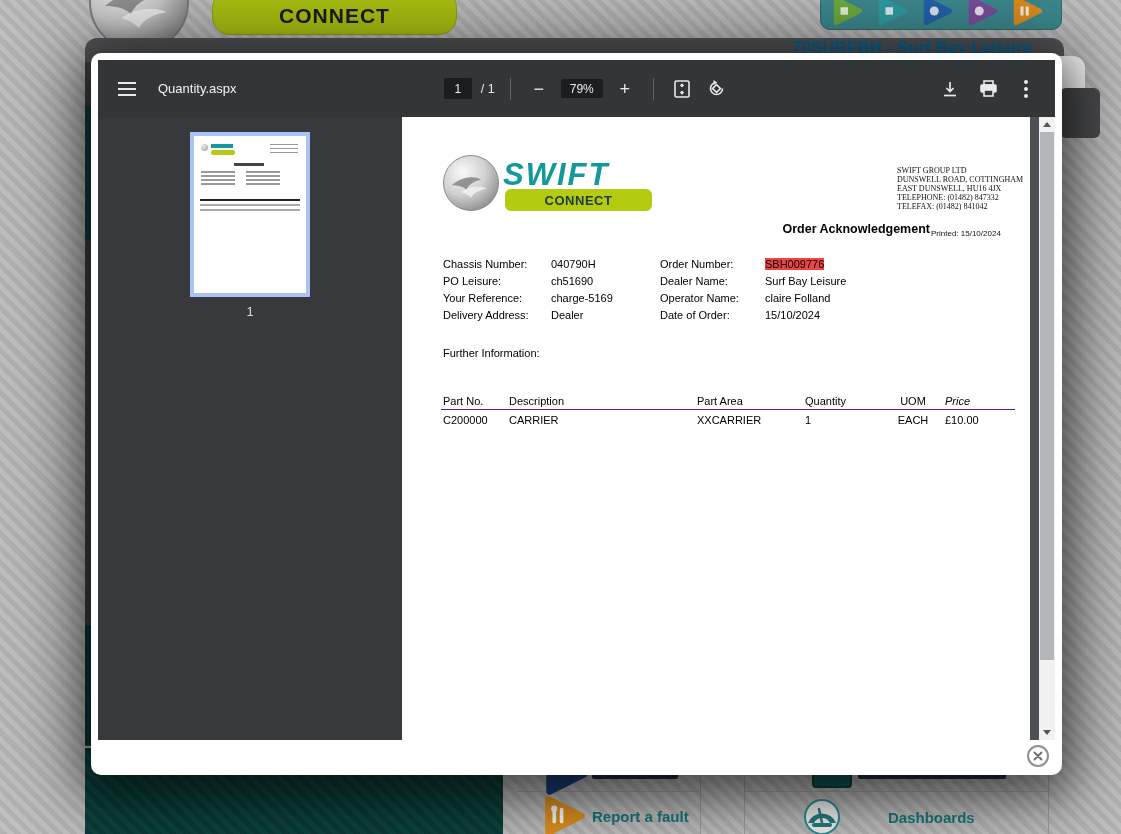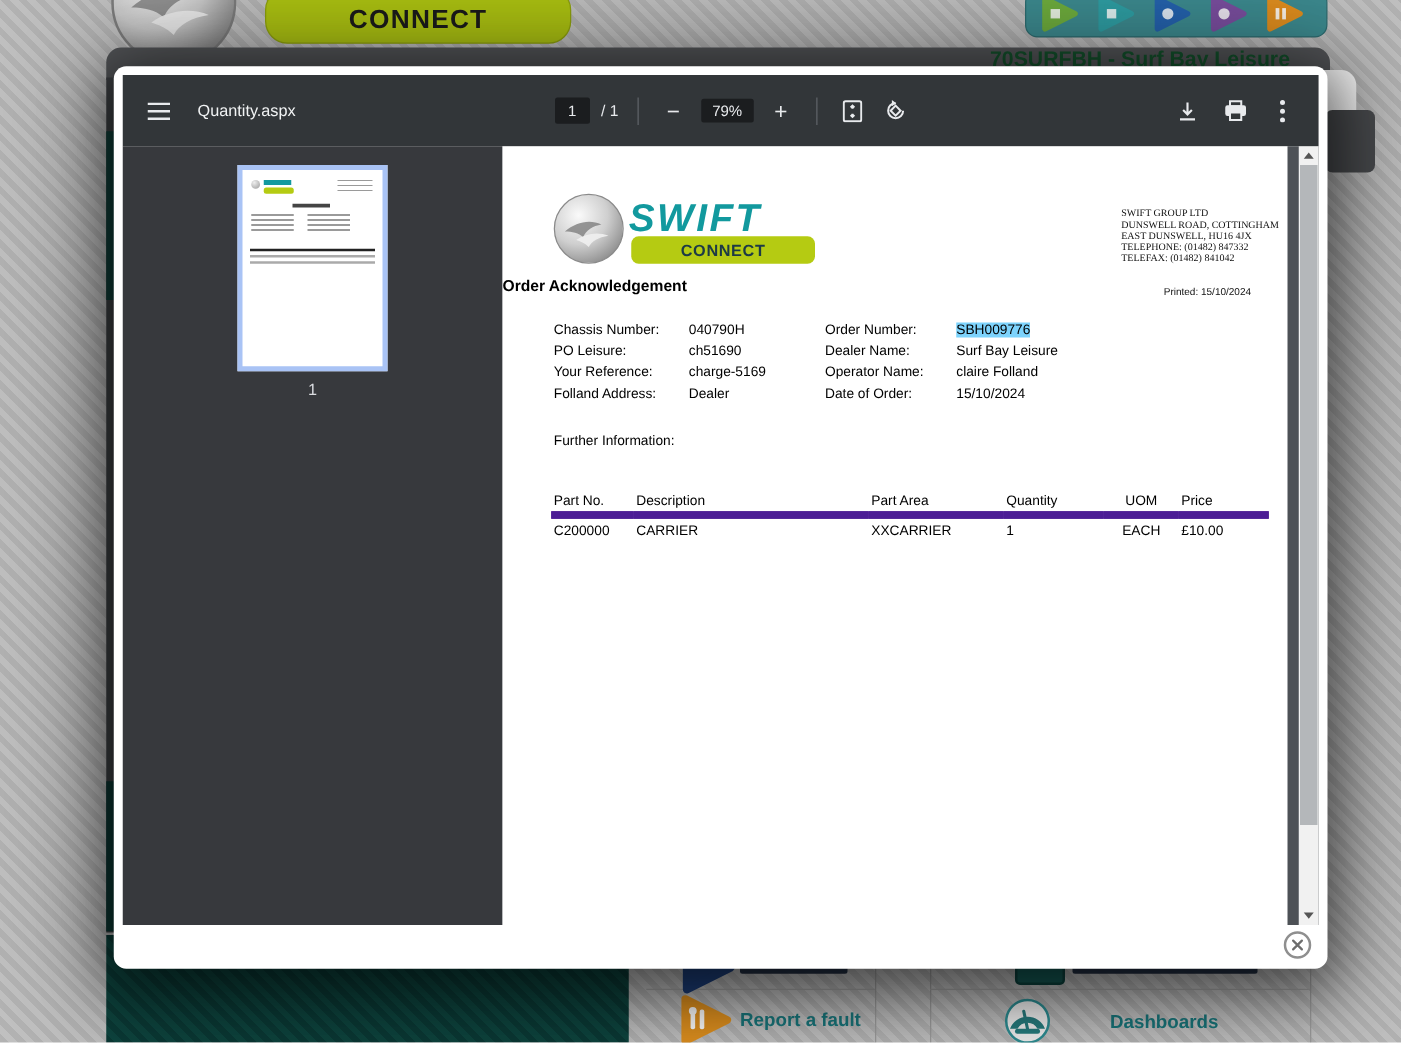--- a/index.html
+++ b/index.html
@@ -14,21 +14,21 @@
      border:2px solid #7d7d7d;}
   .bg-connect{left:212px;top:-10px;width:243px;height:43px;border-radius:18px;
      background:#adc312;border:1px solid #8fa20d;display:flex;align-items:flex-end;justify-content:center;}
   .bg-connect span{font-size:21px;font-weight:bold;color:#1c1c1c;letter-spacing:1px;padding-bottom:6px;}
   .bg-iconpanel{left:820px;top:-8px;width:242px;height:38px;border-radius:10px;
      background:#3d8b90;border:1px solid #2e6d71;display:flex;align-items:center;gap:11px;padding-left:10px;box-sizing:border-box;}
   .tri{width:34px;height:30px;}
   .bg-headerbar{left:85px;top:38px;width:979px;height:26px;background:#55575a;
      border-radius:12px 12px 0 0;}
   .bg-account-title{left:762px;top:38px;width:300px;text-align:center;
-     font-size:17px;font-weight:bold;color:#14532d;}
+     font-size:17px;font-weight:bold;color:#0369a1;}
   .bg-white-sliver{left:700px;top:56px;width:385px;height:54px;background:#ffffff;border-radius:12px;}
   .bg-right-dark{left:1060px;top:88px;width:40px;height:50px;background:#4a4c4f;border-radius:6px;}
   .panel-left-edge{left:85px;top:62px;width:7px;height:684px;background:#3f4245;}
   .panel-left-teal1{left:85px;top:105px;width:7px;height:135px;background:#12403b;}
   .panel-left-teal2{left:85px;top:625px;width:7px;height:120px;background:#0d3834;}
   .bg-teal-block{left:85px;top:748px;width:418px;height:86px;
      background:repeating-linear-gradient(45deg,#0b3a36 0 5px,#0e453f 5px 10px);}
   .divider-v{width:1px;background:#9d9d9d;top:748px;height:86px;}
   .divider-h{height:1px;background:#a6a6a6;top:791px;}
   .redacted{background:#16243a;border-radius:2px;height:13px;opacity:.92;}
@@ -86,29 +86,29 @@
   .doc-logo-circle{left:41px;top:38px;width:54px;height:54px;border-radius:50%;
      background:radial-gradient(circle at 35% 30%,#fafafa,#cfcfcf 45%,#939393 78%,#707070);
      border:1px solid #8a8a8a;}
   .doc-brand{left:101px;top:40px;font-size:31px;font-weight:800;font-style:italic;
      color:#12999e;letter-spacing:2px;}
   .doc-pill{left:103px;top:72px;width:147px;height:22px;background:#b5cb12;border-radius:6px;
      display:flex;align-items:center;justify-content:center;}
   .doc-pill span{font-size:13px;font-weight:bold;color:#1c3a46;letter-spacing:.5px;}
   .doc-company{left:495px;top:49px;width:130px;font-size:8px;line-height:9px;color:#111;font-family:Liberation Serif, serif;}
   .doc-printed{left:495px;top:112px;font-size:8px;color:#111;margin-left:34px;}
-  .doc-title{left:0;top:105px;width:528px;text-align:left;font-size:12.5px;font-weight:bold;color:#000;}
+  .doc-title{left:0;top:105px;width:528px;text-align:right;font-size:12.5px;font-weight:bold;color:#000;}
   .fields{left:41px;top:139px;display:grid;grid-template-columns:108px 109px 105px auto;
      font-size:11px;color:#000;line-height:17px;}
-  .sel{background:#7dd3fc;}
+  .sel{background:#ef4444;}
   .further{left:41px;top:230px;font-size:11px;color:#000;}
   .parts{left:39px;top:278px;border-collapse:collapse;table-layout:fixed;width:550px;font-size:11px;color:#000;}
-  .parts th{font-weight:normal;text-align:left;border-bottom:6px solid #4c1d95;padding:0 2px 2px 2px;}
+  .parts th{font-weight:normal;text-align:left;border-bottom:1px solid #4c1d95;padding:0 2px 2px 2px;}
   .parts td{vertical-align:top;padding:4px 2px 2px 2px;line-height:13px;}
-  .c0{width:62px;}.c1{width:184px;}.c2{width:104px;}.c3{width:76px;}.c4{width:56px;}.c5{width:68px;}
+  .c0{width:62px;}.c1{width:184px;}.c2{width:104px;}.c3{width:76px;}.c4{width:56px;}.c5{width:68px;font-style:italic;}
   .ar{text-align:left;}
   .ac{text-align:center !important;}
 </style>
 </head>
 <body>
 
 <div class="abs bg-logo-circle">
   <svg width="96" height="96" viewBox="0 0 96 96">
     <path d="M14 52 C30 38 50 34 66 42 C54 44 44 50 40 60 C34 54 24 52 14 52 Z" fill="#7e7e7e" opacity=".8"></path>
     <path d="M30 64 C44 54 62 52 76 58 C62 60 52 66 48 74 C42 68 36 66 30 64 Z" fill="#efefef" opacity=".9"></path>
@@ -293,21 +293,21 @@
             <div>PO Leisure:</div>
             <div>ch51690</div>
             <div>Dealer Name:</div>
             <div>Surf Bay Leisure</div>
 
             <div>Your Reference:</div>
             <div>charge-5169</div>
             <div>Operator Name:</div>
             <div>claire Folland</div>
 
-            <div>Folland Address:</div>
+            <div>Delivery Address:</div>
             <div>Dealer</div>
             <div>Date of Order:</div>
             <div>15/10/2024</div>
           </div>
 
           <div class="abs further">Further Information:</div>
 
           <table class="abs parts">
             <thead>
               <tr>

